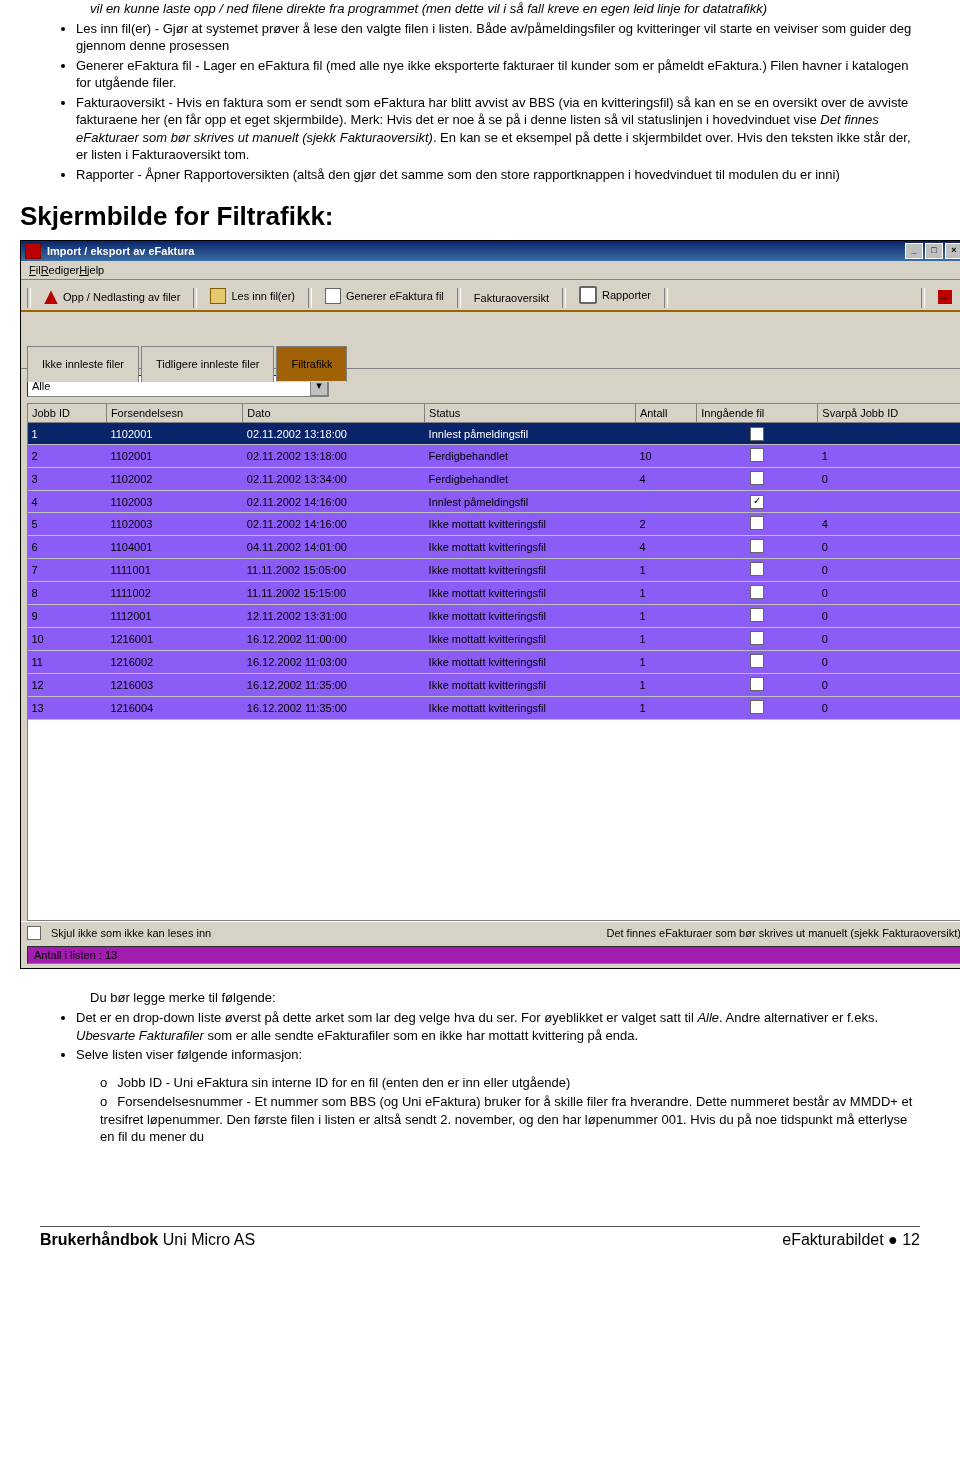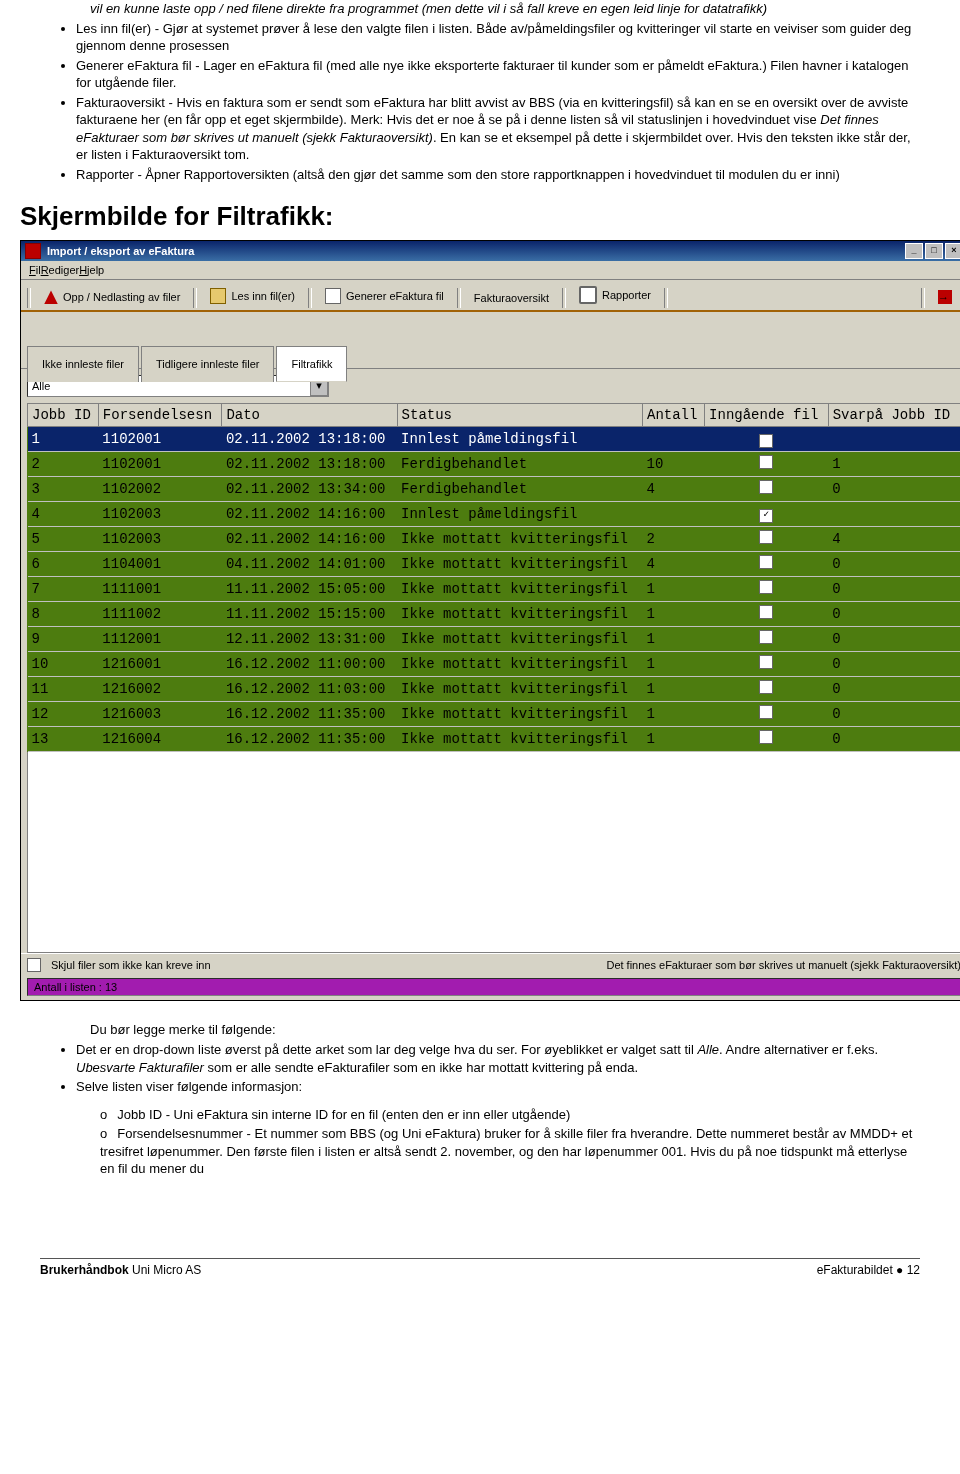--- a/index.html
+++ b/index.html
@@ -25,36 +25,36 @@
   .tbtn{display:flex;align-items:center;gap:5px;padding:3px 10px;border:1px solid transparent;white-space:nowrap;}
   .tbtn .ic{width:14px;height:14px;display:inline-block;}
   .sep{width:2px;height:20px;border-left:1px solid #808080;border-right:1px solid #fff;margin:0 2px;}
   .ic-alert{background:#b00;clip-path:polygon(50% 0,100% 100%,0 100%);}
   .ic-open{background:#e6c96e;border:1px solid #806000;}
   .ic-doc{background:#fff;border:1px solid #666;}
   .ic-rep{border:2px solid #666;border-radius:2px;background:#fff;}
   .ic-exit{background:#b00;}
   .tabs{display:flex;gap:2px;padding:4px 6px 0 6px;border-bottom:1px solid #808080;}
   .tab{padding:11px 14px;background:#d6d3c6;border:1px solid #808080;border-bottom:none;position:relative;top:14px;margin-top:16px;}
-  .tab.active{background:#ffffff;border-bottom:1px solid #d6d3c6;}
+  .tab.active{background:#a16207;border-bottom:1px solid #d6d3c6;}
   .filter-row{padding:6px;}
   .combo{display:inline-flex;align-items:center;background:#fff;border:1px inset #808080;width:300px;height:20px;}
   .combo .ctext{flex:1;padding:0 4px;}
   .combo .cdrop{width:16px;height:18px;background:#c0c0c0;border:1px solid #808080;text-align:center;line-height:16px;}
-  table.grid{width:calc(100% - 12px);margin:0 6px;border-collapse:collapse;background:#4d7c0f;font-size:14px;font-family:Liberation Mono, monospace;}
+  table.grid{width:calc(100% - 12px);margin:0 6px;border-collapse:collapse;background:#8b5cf6;font-size:11px;}
   table.grid th{background:#d6d3c6;border:1px solid #808080;padding:3px 4px;text-align:left;font-weight:normal;}
   table.grid td{border-bottom:1px solid #c0c0c0;padding:3px 4px;}
   table.grid tr.sel td{background:#0a246a;color:#fff;}
   .chk{width:12px;height:12px;border:1px solid #666;background:#fff;display:inline-block;line-height:10px;text-align:center;font-size:10px;}
   .chk.on:after{content:"✓";}
   .gap{height:200px;background:#fff;margin:0 6px;border-left:1px solid #808080;border-right:1px solid #808080;border-bottom:1px solid #808080;}
   .statusbar{display:flex;align-items:center;gap:10px;padding:4px 6px;border-top:1px solid #fff;}
   .statusbar .schk{width:12px;height:12px;border:1px solid #666;background:#fff;display:inline-block;}
   .statusbar2{padding:2px 6px;background:#a21caf;border:1px inset #808080;margin:2px 6px 4px 6px;}
-  .footer{display:flex;justify-content:space-between;border-top:1px solid #555;margin-top:80px;padding:4px 0;font-size:12px;}
+  .footer{display:flex;justify-content:space-between;border-top:1px solid #555;margin-top:80px;padding:4px 0;font-size:16px;}
   .footer .l b{font-weight:bold;}
 </style>
 </head>
 <body>
 <div class="page">
 
 <p class="body-text" style="margin-left:50px;font-style:italic;">vil en kunne laste opp / ned filene direkte fra programmet (men dette vil i så fall kreve en egen leid linje for datatrafikk)</p>
 <ul>
   <li>Les inn fil(er) - Gjør at systemet prøver å lese den valgte filen i listen. Både av/påmeldingsfiler og kvitteringer vil starte en veiviser som guider deg gjennom denne prosessen</li>
   <li>Generer eFaktura fil - Lager en eFaktura fil (med alle nye ikke eksporterte fakturaer til kunder som er påmeldt eFaktura.) Filen havner i katalogen for utgående filer.</li>
@@ -253,21 +253,21 @@
               <td>Ikke mottatt kvitteringsfil</td>
               <td>1</td>
               <td style="text-align: center;"><span class="chk"></span></td>
               <td>0</td>
             </tr>
           </tbody>
     </table>
     <div class="gap"></div>
     <div class="statusbar">
       <span class="schk"></span>
-      <span>Skjul filer som ikke kan kreve inn</span>
+      <span>Skjul ikke som ikke kan leses inn</span>
       <span style="flex:1"></span>
       <span>Det finnes eFakturaer som bør skrives ut manuelt (sjekk Fakturaoversikt)</span>
     </div>
     <div class="statusbar2">Antall i listen : 13</div>
   </div>
 </div>
 
 <p class="body-text" style="margin:20px 0 2px 50px;">Du bør legge merke til følgende:</p>
 <ul>
   <li>

